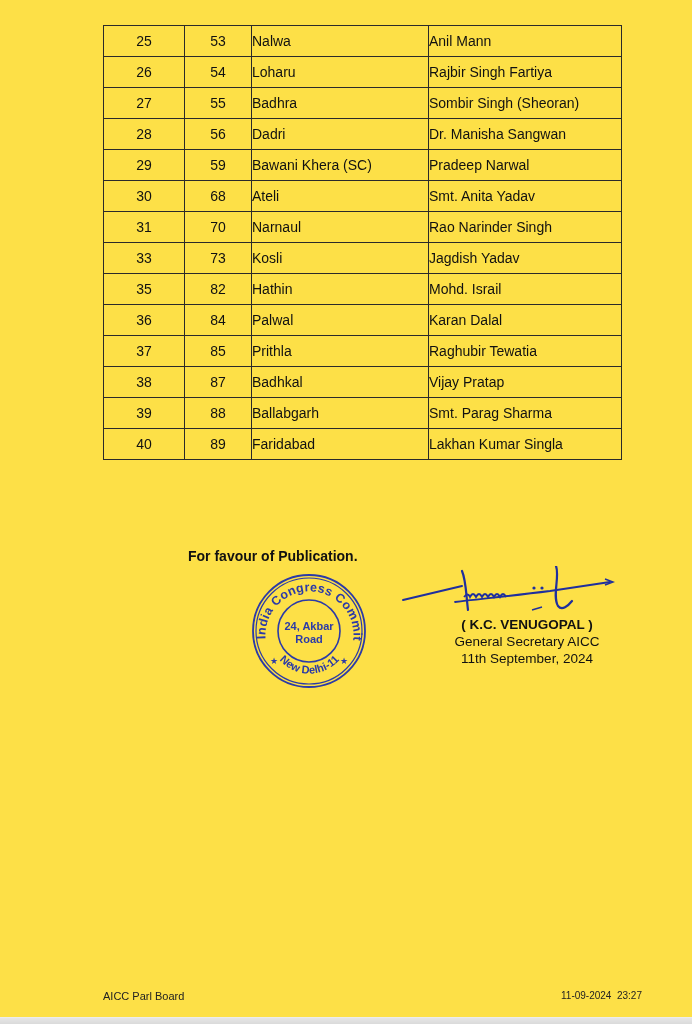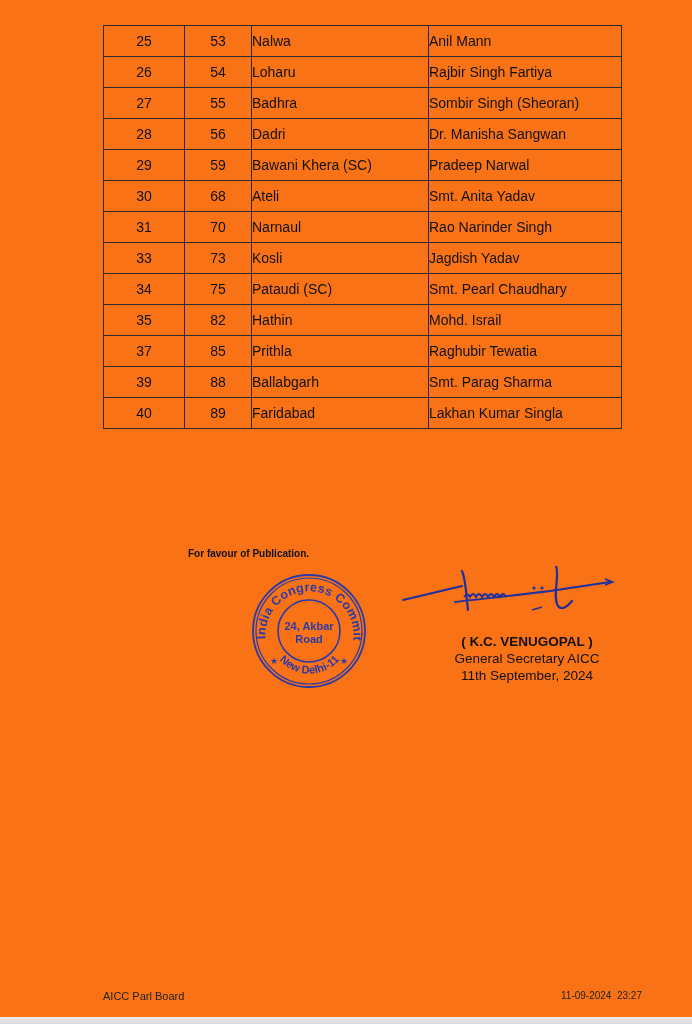--- a/index.html
+++ b/index.html
@@ -13,21 +13,21 @@
       position: relative;
       overflow: hidden;
       font-family: "Liberation Sans", sans-serif;
       color: #111111;
     }
     .page {
       position: absolute;
       left: 0; top: 0;
       width: 692px;
       height: 1017px;
-      background: #f97316;
+      background: #fde047;
     }
     .bottom-strip {
       position: absolute;
       left: 0; top: 1017px;
       width: 692px;
       height: 7px;
       background: linear-gradient(#e6e6e6, #d8d8d8);
       border-top: 1px solid #ececec;
     }
     table.candidates {
@@ -51,21 +51,21 @@
     td.constituency, td.candidate { text-align: left; padding-left: 3px; }
     col.c1 { width: 81px; }
     col.c2 { width: 67px; }
     col.c3 { width: 177px; }
     col.c4 { width: 193px; }
 
     .publication {
       position: absolute;
       left: 188px;
       top: 548px;
-      font-size: 10px;
+      font-size: 14px;
       font-weight: bold;
     }
     .stamp {
       position: absolute;
       left: 250px;
       top: 572px;
       width: 118px;
       height: 118px;
     }
     .signature {
@@ -77,21 +77,21 @@
     }
     .sig-block {
       position: absolute;
       left: 432px;
       top: 616px;
       width: 190px;
       text-align: center;
       font-size: 13.5px;
       line-height: 17px;
     }
-    .sig-name { font-weight: bold; margin-top: 17px; }
+    .sig-name { font-weight: bold; }
     .footer-left {
       position: absolute;
       left: 103px;
       top: 990px;
       font-size: 11px;
       color: #222;
     }
     .footer-right {
       position: absolute;
       left: 561px;
@@ -156,36 +156,42 @@
         <td class="constituency">Narnaul</td>
         <td class="candidate">Rao Narinder Singh</td>
       </tr>
       <tr>
         <td class="sno">33</td>
         <td class="acno">73</td>
         <td class="constituency">Kosli</td>
         <td class="candidate">Jagdish Yadav</td>
       </tr>
       <tr>
-        <td class="sno">34</td>
-        <td class="acno">75</td>
-        <td class="constituency">Pataudi (SC)</td>
-        <td class="candidate">Smt. Pearl Chaudhary</td>
-      </tr>
-      <tr>
         <td class="sno">35</td>
         <td class="acno">82</td>
         <td class="constituency">Hathin</td>
         <td class="candidate">Mohd. Israil</td>
       </tr>
       <tr>
+        <td class="sno">36</td>
+        <td class="acno">84</td>
+        <td class="constituency">Palwal</td>
+        <td class="candidate">Karan Dalal</td>
+      </tr>
+      <tr>
         <td class="sno">37</td>
         <td class="acno">85</td>
         <td class="constituency">Prithla</td>
         <td class="candidate">Raghubir Tewatia</td>
+      </tr>
+      <tr>
+        <td class="sno">38</td>
+        <td class="acno">87</td>
+        <td class="constituency">Badhkal</td>
+        <td class="candidate">Vijay Pratap</td>
       </tr>
       <tr>
         <td class="sno">39</td>
         <td class="acno">88</td>
         <td class="constituency">Ballabgarh</td>
         <td class="candidate">Smt. Parag Sharma</td>
       </tr>
       <tr>
         <td class="sno">40</td>
         <td class="acno">89</td>

